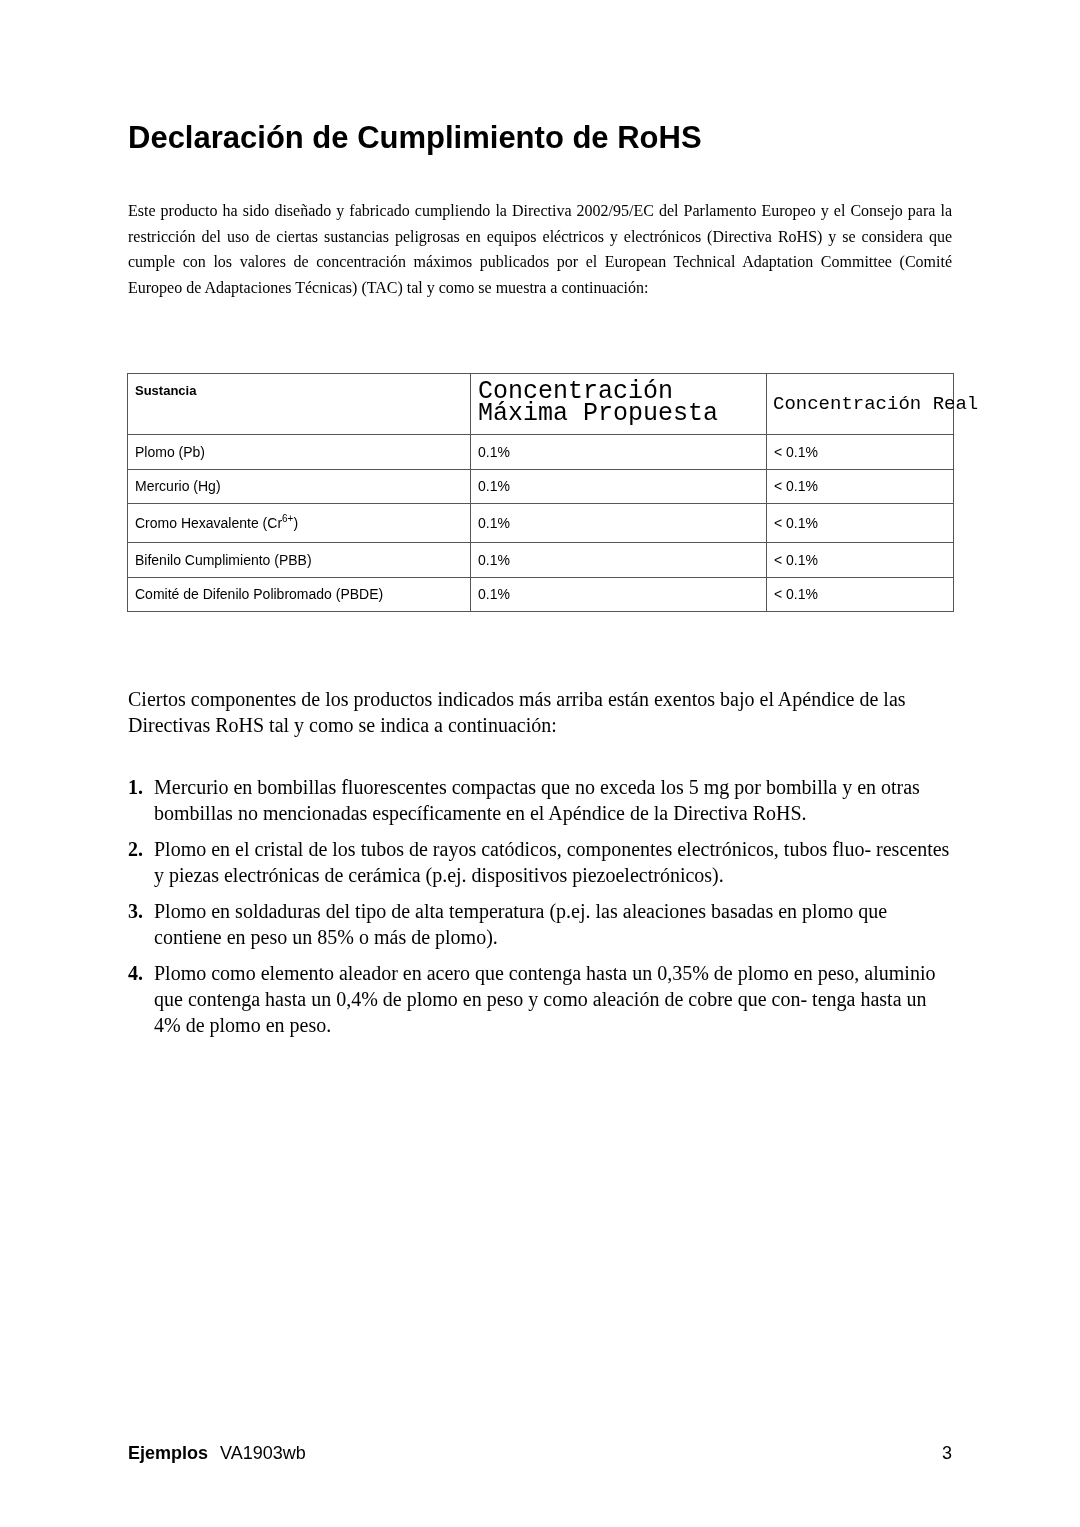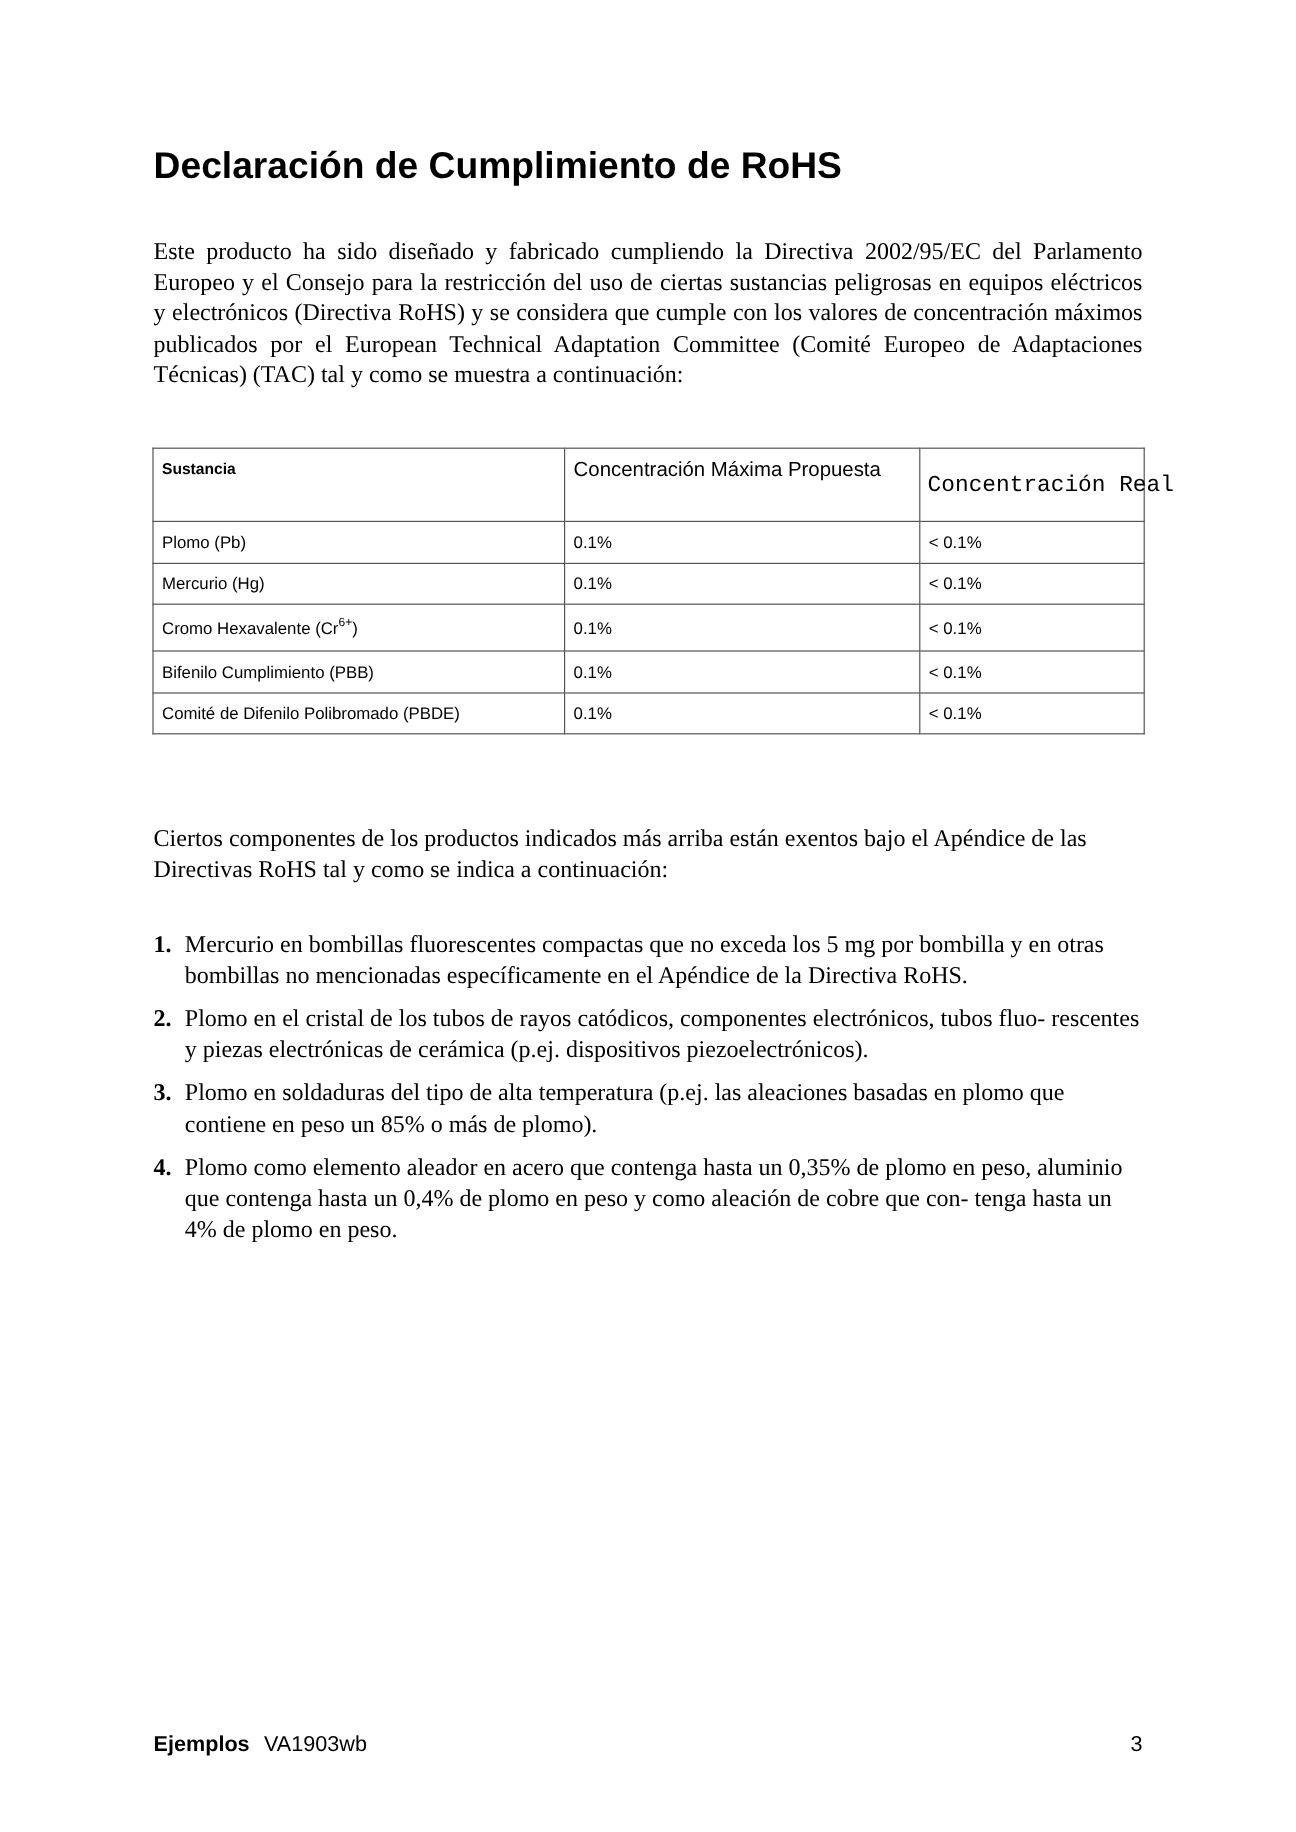--- a/index.html
+++ b/index.html
@@ -5,37 +5,37 @@
   html, body { margin: 0; padding: 0; background: #ffffff; }
   body { width: 1080px; height: 1527px; position: relative; overflow: hidden; color: #000; }
   .page { position: absolute; left: 0; top: 0; width: 1080px; height: 1201px; }
   .title {
     position: absolute; left: 128px; top: 118px;
     font-family: "Liberation Sans", sans-serif; font-weight: bold; font-size: 31px;
     margin: 0; line-height: 40px; letter-spacing: 0px;
   }
   .intro {
     position: absolute; left: 128px; top: 198px; width: 824px;
-    font-family: "Liberation Serif", serif; font-size: 20px; line-height: 25.5px;
+    font-family: "Liberation Serif", serif; font-size: 16px; line-height: 25.5px;
     text-align: justify; text-align-last: left; margin: 0;
   }
   table.subst {
     position: absolute; left: 127px; top: 373px; width: 826px;
     border-collapse: collapse; table-layout: fixed;
   }
   table.subst td, table.subst th {
     border: 1.5px solid #555; padding: 0 7px; vertical-align: middle; text-align: left;
     font-family: "Liberation Sans", sans-serif; font-size: 14px; font-weight: normal;
   }
   table.subst col.c1 { width: 343px; }
   table.subst col.c2 { width: 296px; }
   table.subst col.c3 { width: 187px; }
   table.subst tr.head { height: 61px; }
   table.subst tr.head th.h1 { vertical-align: top; padding-top: 9px; font-weight: bold; font-size: 13px; }
-  table.subst tr.head th.h2 { font-family: Liberation Sans, sans-serif; font-size: 17px; line-height: 22px; vertical-align: top; padding-top: 7px; }
+  table.subst tr.head th.h2 { font-family: Liberation Mono, monospace; font-size: 25px; line-height: 22px; vertical-align: top; padding-top: 7px; }
   table.subst tr.head th.h3 { font-family: Liberation Mono, monospace; font-size: 19px; padding-left: 6px; white-space: nowrap; }
   table.subst tr.row { height: 34.5px; }
   table.subst tr.row.tall { height: 39px; }
   sup { font-size: 10px; vertical-align: 6px; line-height: 0; }
   .body-text {
     position: absolute; left: 128px; width: 824px;
     font-family: "Liberation Serif", serif; font-size: 20px; line-height: 26px; margin: 0;
   }
   .p1 { top: 686px; }
   .p2 { top: 738px; }

